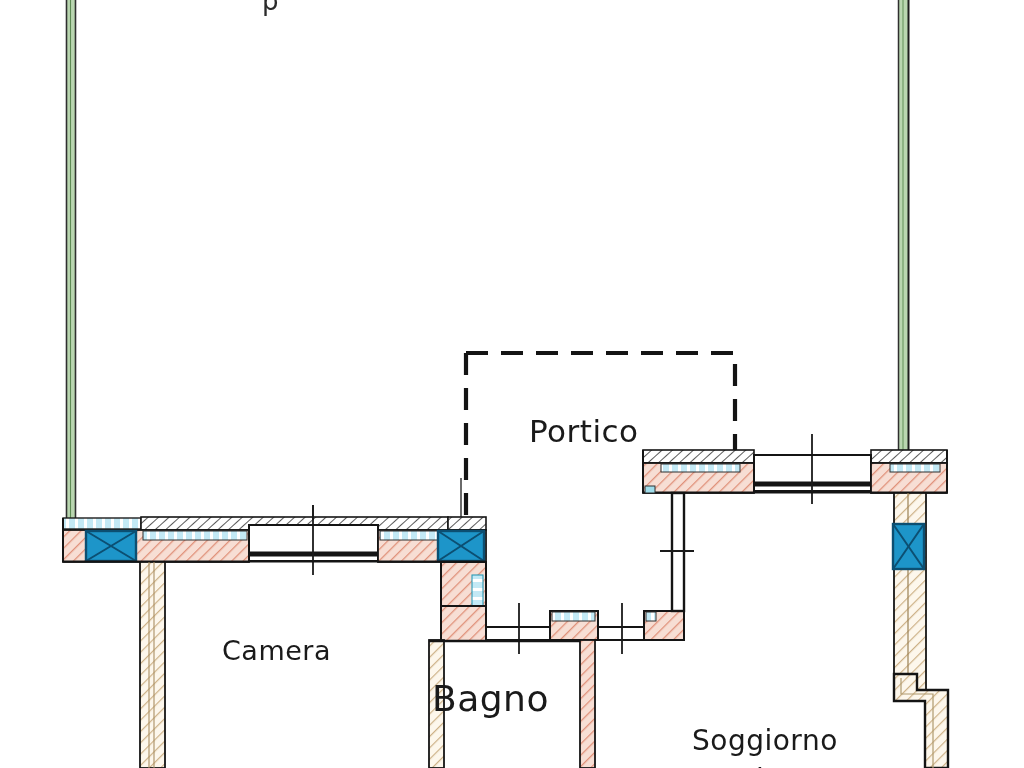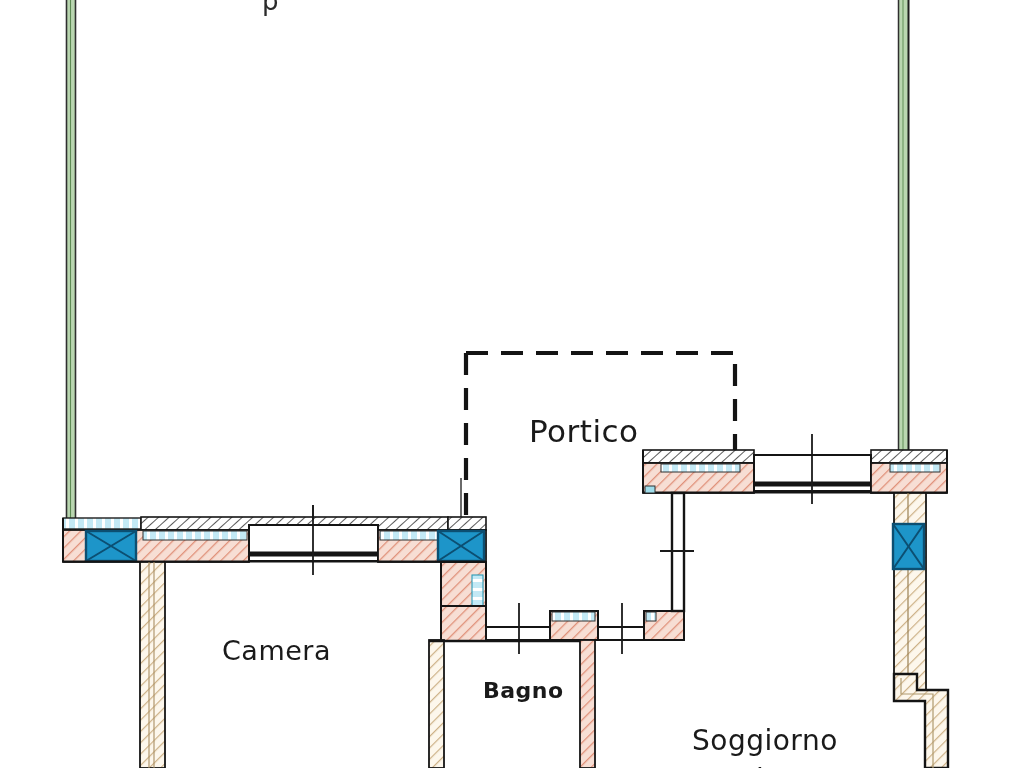--- a/index.html
+++ b/index.html
@@ -13,21 +13,21 @@
     position:absolute;
     color:#1a1a1a;
     font-family:"DejaVu Sans", sans-serif;
     font-weight:400;
     white-space:nowrap;
     letter-spacing:0.5px;
   }
   .lbl-portico{left:489px;top:413px;font-size:31px;margin-left:40px;}
   .lbl-camera1{left:222px;top:608px;font-size:27px;margin-top:27px;}
   .lbl-camera2{left:193px;top:647px;font-size:29px;}
-  .lbl-bagno{left:483px;top:678px;font-size:22px;font-weight:bold;}
+  .lbl-bagno{left:432px;top:678px;font-size:36px;}
   .lbl-sogg1{left:692px;top:724px;font-size:28px;text-align:center;}
   .lbl-sogg2{left:706px;top:763px;font-size:28px;}
   .lbl-top-clip{left:262px;top:-14px;font-size:26px;color:#2b2b2b;}
   svg{display:block;}
 </style>
 </head>
 <body>
 
 <div id="plan">
 

